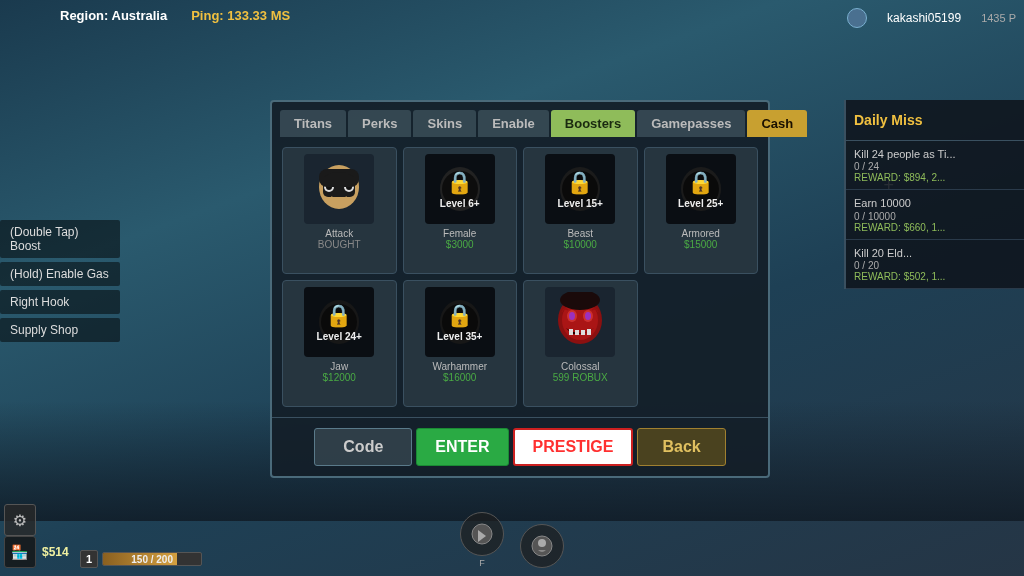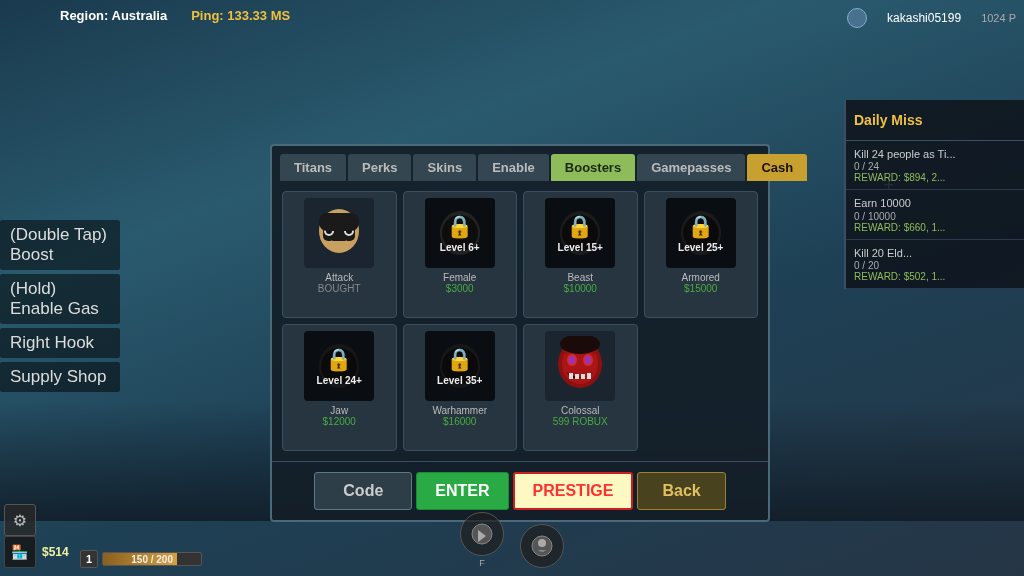--- a/index.html
+++ b/index.html
@@ -69,39 +69,38 @@
       position: absolute;
       left: 0;
       top: 220px;
       display: flex;
       flex-direction: column;
       gap: 4px;
     }
     .left-btn {
       background: rgba(0,0,0,0.5);
       color: #ddd;
-      font-size: 17px;
+      font-size: 12px;
       padding: 5px 10px;
       border: none;
       text-align: left;
       cursor: pointer;
       width: 120px;
       border-radius: 2px;
     }
 
     
     .shop-panel {
       position: absolute;
       left: 270px;
       top: 100px;
       width: 500px;
       background: rgba(20, 30, 40, 0.92);
       border: 2px solid #4a6a7a;
       border-radius: 4px;
-      margin-top: 44px;
     }
 
     
     .tabs {
       display: flex;
       gap: 2px;
       padding: 8px 8px 0 8px;
     }
     .tab {
       padding: 6px 14px;
@@ -226,21 +225,21 @@
       background: #2aaa44;
       color: #fff;
       font-size: 16px;
       font-weight: bold;
       padding: 8px 18px;
       border: 1px solid #1a8a34;
       border-radius: 3px;
       cursor: pointer;
     }
     .btn-prestige {
-      background: #fef9c3;
+      background: #ffffff;
       color: #ff3030;
       font-size: 16px;
       font-weight: bold;
       padding: 8px 18px;
       border: 2px solid #cc2020;
       border-radius: 3px;
       cursor: pointer;
     }
     .btn-back {
       background: rgba(80,70,30,0.9);
@@ -387,21 +386,21 @@
 <div class="floor-shadow"></div>
 
 <div class="top-bar">
   <span class="region-text">Region: Australia</span>
   <span class="ping-text">Ping: 133.33 MS</span>
 </div>
 
 <div class="top-right">
   <div class="user-avatar"></div>
   <span class="user-name">kakashi05199</span>
-  <span class="user-id">1024 P</span>
+  <span class="user-id">1435 P</span>
 </div>
 
 <div class="left-buttons">
   <button class="left-btn">(Double Tap) Boost</button>
   <button class="left-btn">(Hold) Enable Gas</button>
   <button class="left-btn">Right Hook</button>
   <button class="left-btn">Supply Shop</button>
 </div>
 
 <div class="shop-panel">

